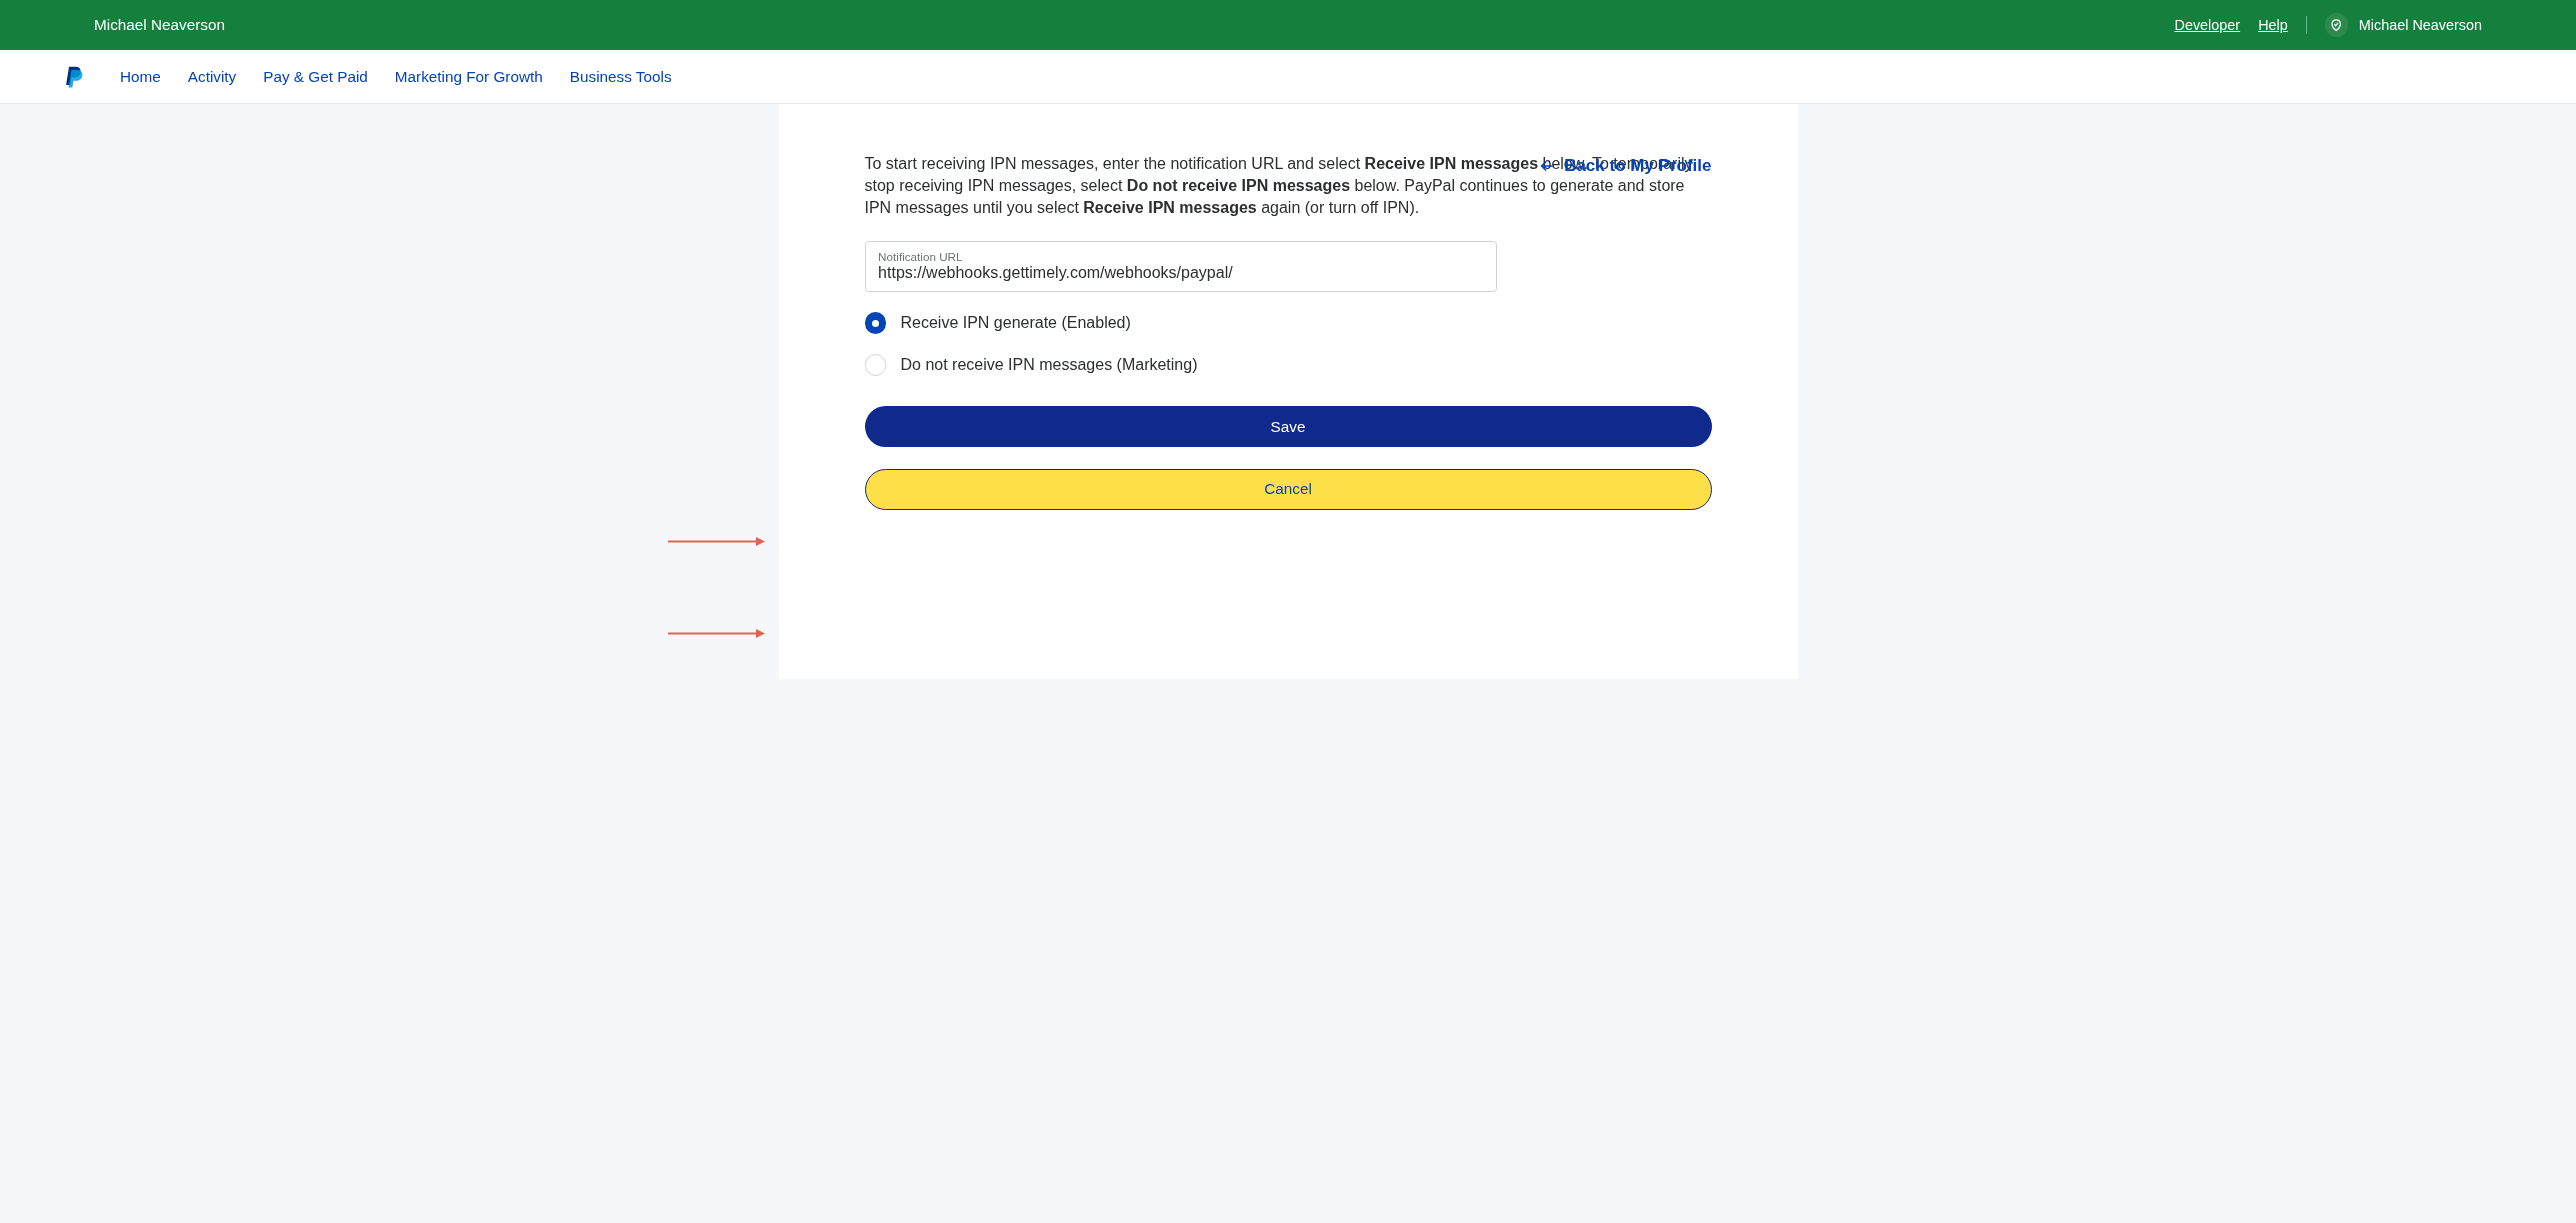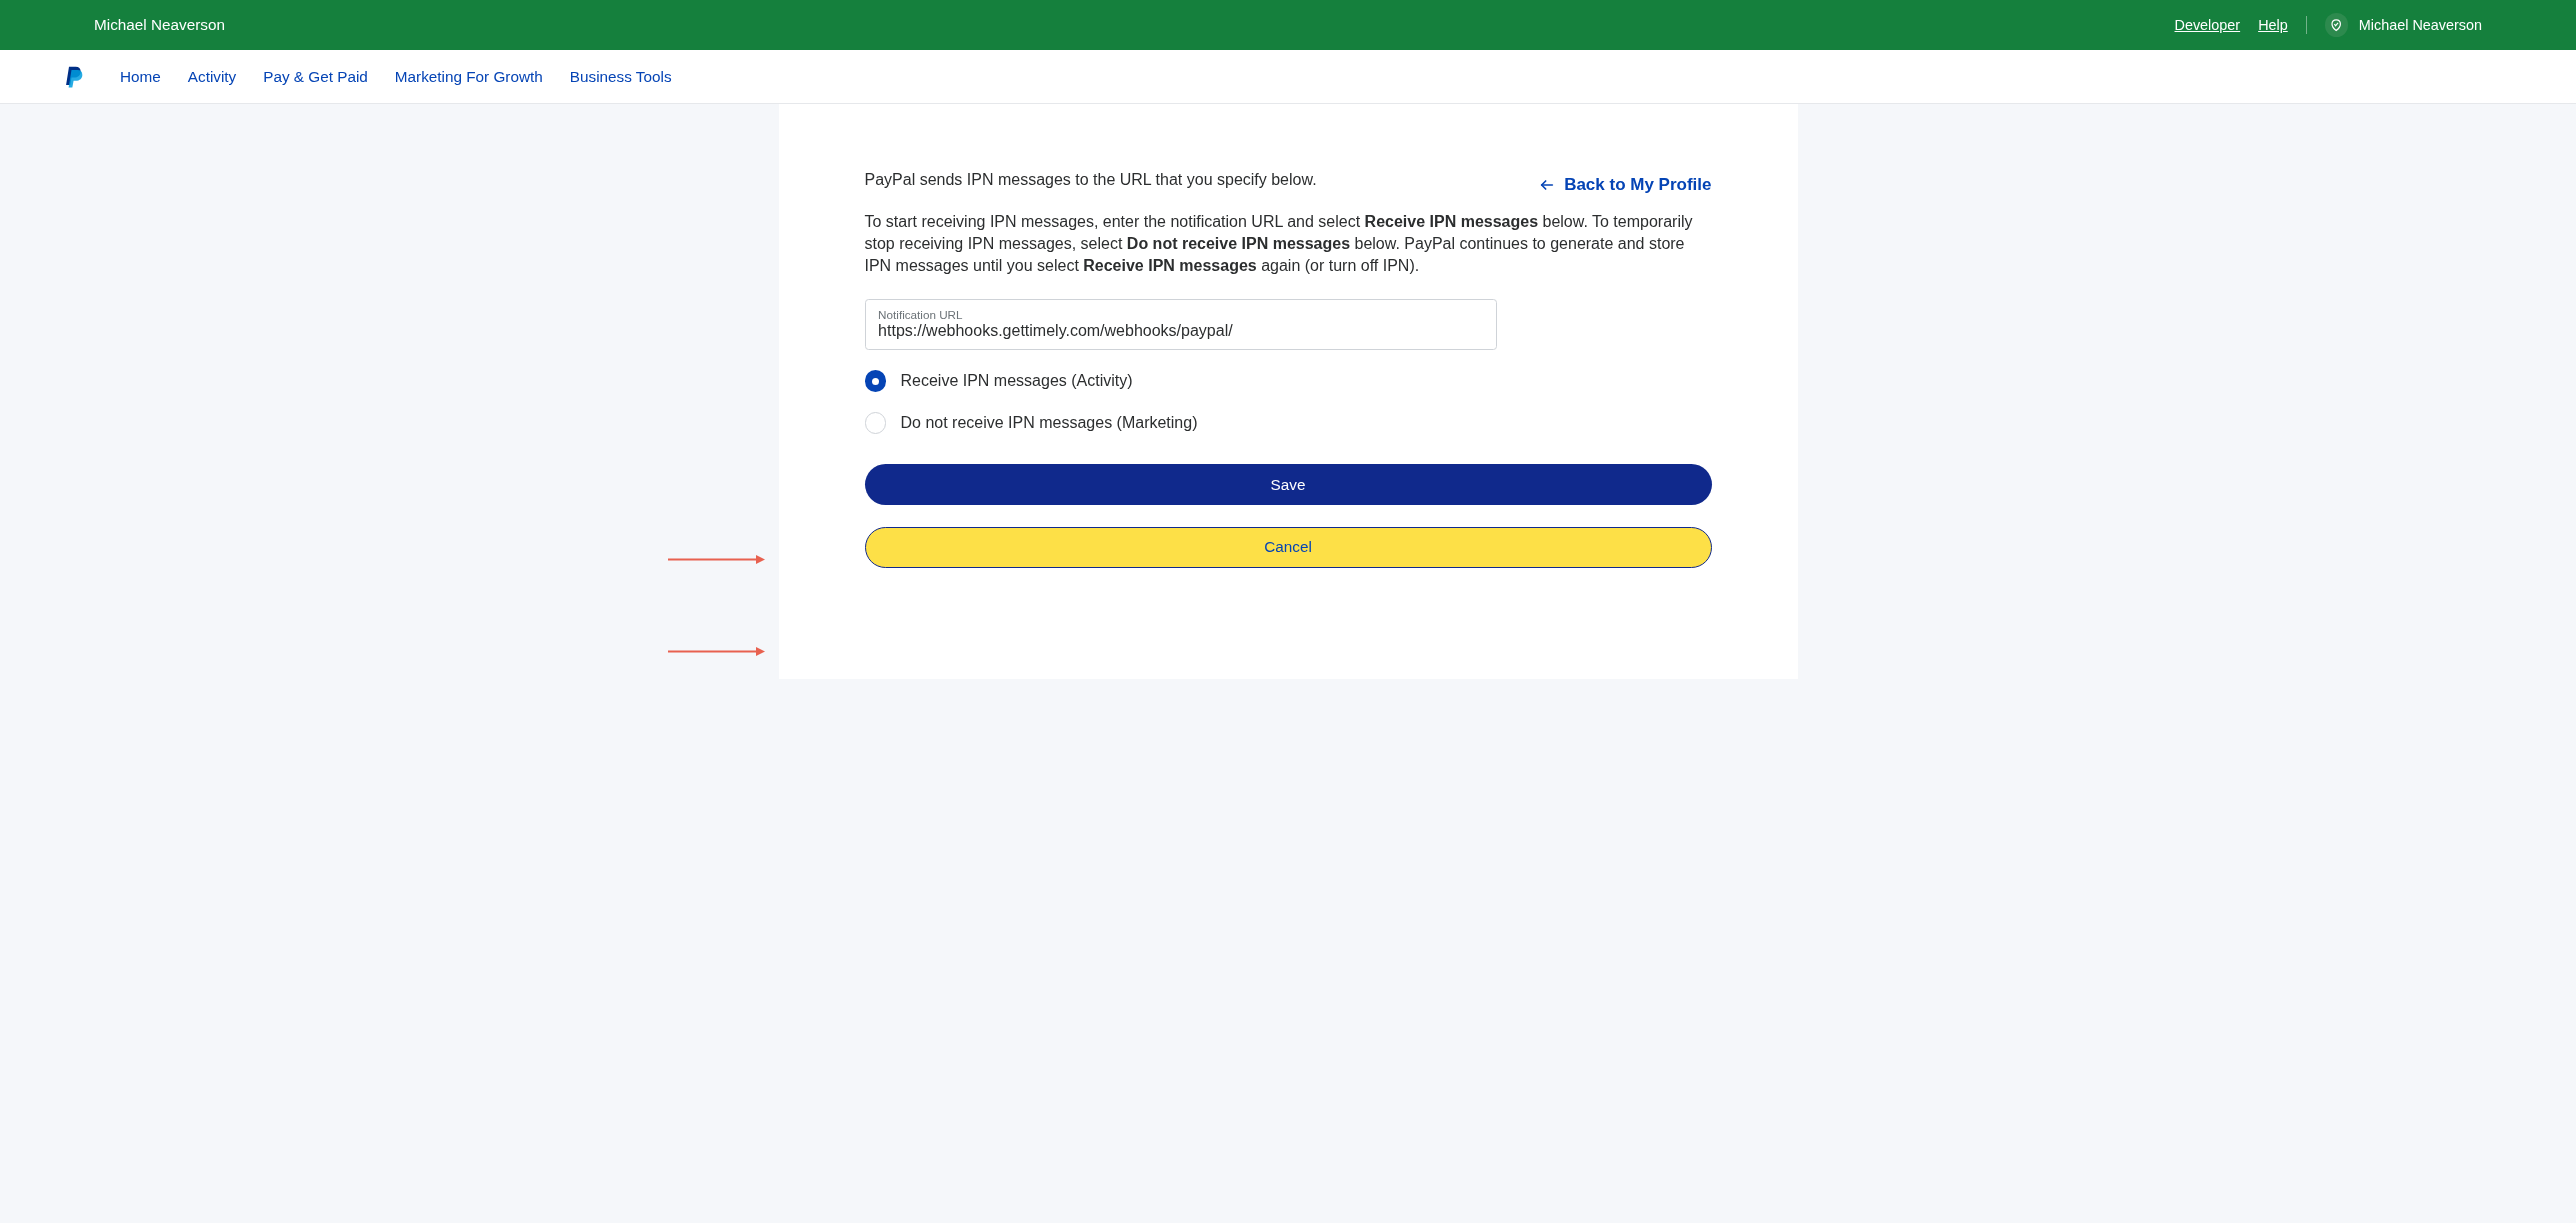--- a/index.html
+++ b/index.html
@@ -194,35 +194,34 @@
 
       <div class="back-link">
         <svg viewBox="0 0 24 24" fill="none" stroke="#0544b5" stroke-width="2.5" stroke-linecap="round" stroke-linejoin="round">
           <line x1="20" y1="12" x2="4" y2="12"></line>
           <polyline points="10 18 4 12 10 6"></polyline>
         </svg>
         <span>Back to My Profile</span>
       </div>
 
 
-      <p class="intro-1">PayPal sends IPN messages to the URL that you specify below.</p>
 
       <p class="intro-2">
         <span>To start receiving IPN messages, enter the notification URL and select </span><b>Receive IPN messages</b><span> below. To temporarily stop receiving IPN messages, select </span><b>Do not receive IPN messages</b><span> below. PayPal continues to generate and store IPN messages until you select </span><b>Receive IPN messages</b><span> again (or turn off IPN).</span>
       </p>
 
       <div class="url-field">
         <div class="url-field-label">Notification URL</div>
         <input class="url-field-input" type="text" value="https://webhooks.gettimely.com/webhooks/paypal/" style="">
       </div>
 
 
       <div class="radio-row">
         <span class="radio-circle checked"></span>
-        <span class="radio-label">Receive IPN messages (Activity)</span>
+        <span class="radio-label">Receive IPN generate (Enabled)</span>
       </div>
 
       <div class="radio-row">
         <span class="radio-circle"></span>
         <span class="radio-label">Do not receive IPN messages (Marketing)</span>
       </div>
 
       <div class="button-row">
         <button class="btn btn-primary">Save</button>
         <button class="btn btn-secondary">Cancel</button>

